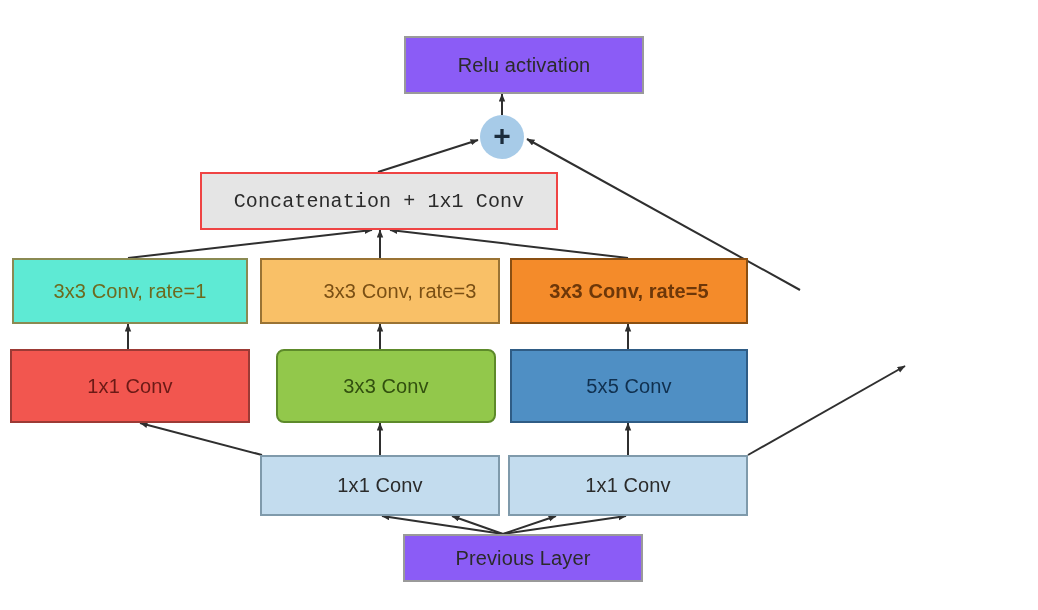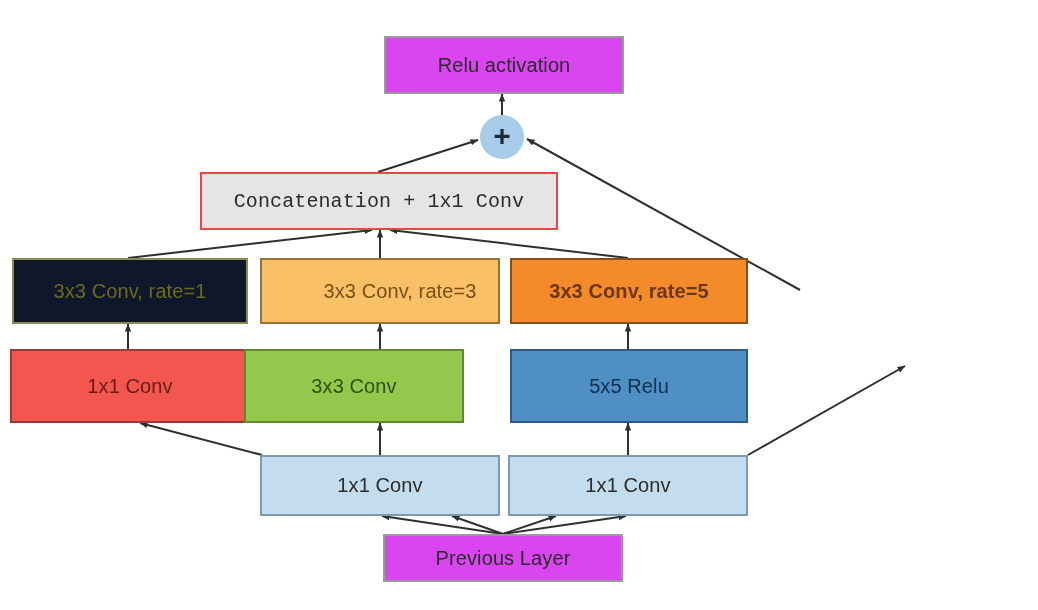--- a/index.html
+++ b/index.html
@@ -32,34 +32,35 @@
     align-items: center;
     justify-content: center;
     text-align: center;
     color: #2b2b2b;
     font-size: 20px;
     line-height: 1.15;
     letter-spacing: 0.1px;
     z-index: 2;
   }
   .node-plain {
-    background: #d946ef;
+    background: #8b5cf6;
     border: 2px solid #9a9a9a;
+    margin-left: 20px;
   }
   .node-lightblue {
     background: #e5e5e5;
     border: 2px solid #ef4444;
     font-family: Liberation Mono, monospace;
   }
   .node-paleblue {
     background: #c3dcee;
     border: 2px solid #7f9aab;
   }
   .node-yellow {
-    background: #0f172a;
+    background: #5eead4;
     border: 2px solid #8a8a52;
     color: #6d6a1f;
   }
   .node-lightorange {
     background: #f9c067;
     border: 2px solid #9a7334;
     color: #7a4f14;
   }
   .node-orange {
     background: #f48b2a;
@@ -169,26 +170,26 @@
   </div>
 
   <div class="node node-orange" style="left:510px; top:258px; width:238px; height:66px;">
     <span>3x3 Conv, rate=5</span>
   </div>
 
   <div class="node node-red" style="left:10px; top:349px; width:240px; height:74px;">
     <span>1x1 Conv</span>
   </div>
 
-  <div class="node node-green" style="left:244px; top:349px; width:220px; height:74px;">
+  <div class="node node-green" style="left:276px; top:349px; width:220px; height:74px;border-radius:8px;">
     <span>3x3 Conv</span>
   </div>
 
   <div class="node node-blue" style="left:510px; top:349px; width:238px; height:74px;">
-    <span>5x5 Relu</span>
+    <span>5x5 Conv</span>
   </div>
 
   <div class="node node-paleblue" style="left:260px; top:455px; width:240px; height:61px;">
     <span>1x1 Conv</span>
   </div>
 
   <div class="node node-paleblue" style="left:508px; top:455px; width:240px; height:61px;">
     <span>1x1 Conv</span>
   </div>
 

